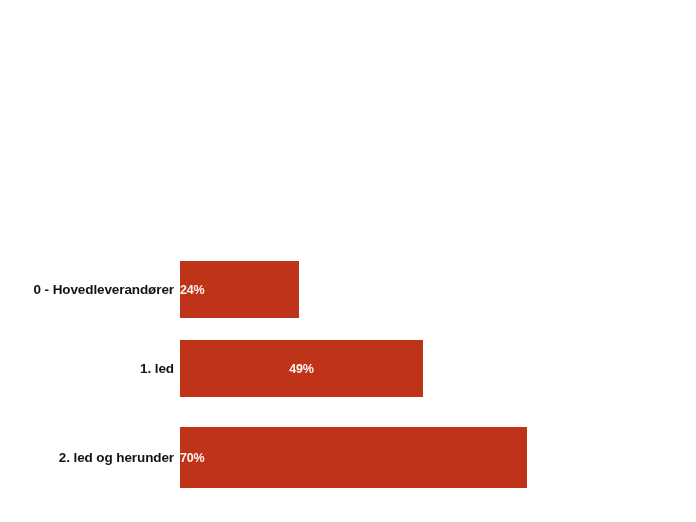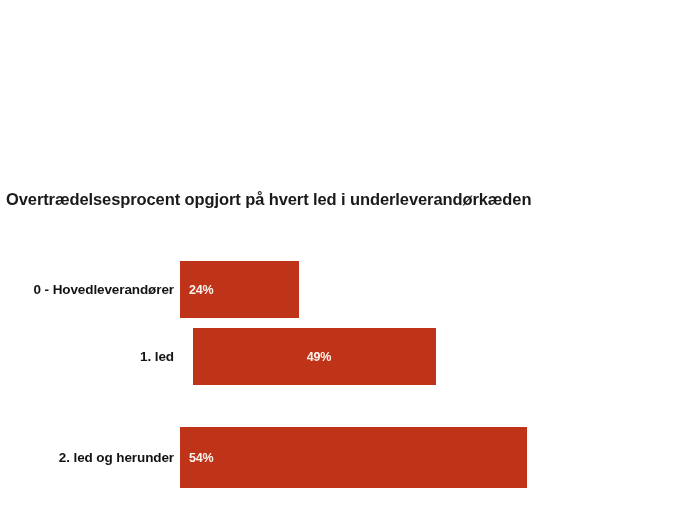--- a/index.html
+++ b/index.html
@@ -65,55 +65,53 @@
     top: 0;
     height: 100%;
     background: #bf3318;
     display: flex;
     align-items: center;
   }
   .bar-value {
     color: #fdf5ef;
     font-size: 12.5px;
     font-weight: bold;
-    padding-left: 9px;
     white-space: nowrap;
     letter-spacing: -0.2px;
   }
 </style>
 </head>
 <body>
 
 <div class="chart-canvas">
 
-  <div class="chart-title">Overtrædelsesprocent opgjort på hvert led i underleverandørkæden</div>
 
   <div class="plot-area">
 
     <div class="bar-row" id="row-0" style="top:6px;height:57px;">
       <div class="cat-label">0 - Hovedleverandører</div>
       <div class="bar-track">
         <div class="bar" id="bar-0" style="width: 119.04px;">
           <span class="bar-value">24%</span>
         </div>
       </div>
     </div>
 
-    <div class="bar-row" id="row-1" style="top:73px;height:57px;gap:13px;">
+    <div class="bar-row" id="row-1" style="top:85px;height:57px;">
       <div class="cat-label">1. led</div>
       <div class="bar-track">
         <div class="bar" id="bar-1" style="width: 243.04px; justify-content: center;">
           <span class="bar-value">49%</span>
         </div>
       </div>
     </div>
 
     <div class="bar-row" id="row-2" style="top:172px;height:61px;">
       <div class="cat-label">2. led og herunder</div>
       <div class="bar-track">
         <div class="bar" id="bar-2" style="width: 347.2px;">
-          <span class="bar-value">54%</span>
+          <span class="bar-value">70%</span>
         </div>
       </div>
     </div>
 
   </div>
 </div>
 
 </body></html>

